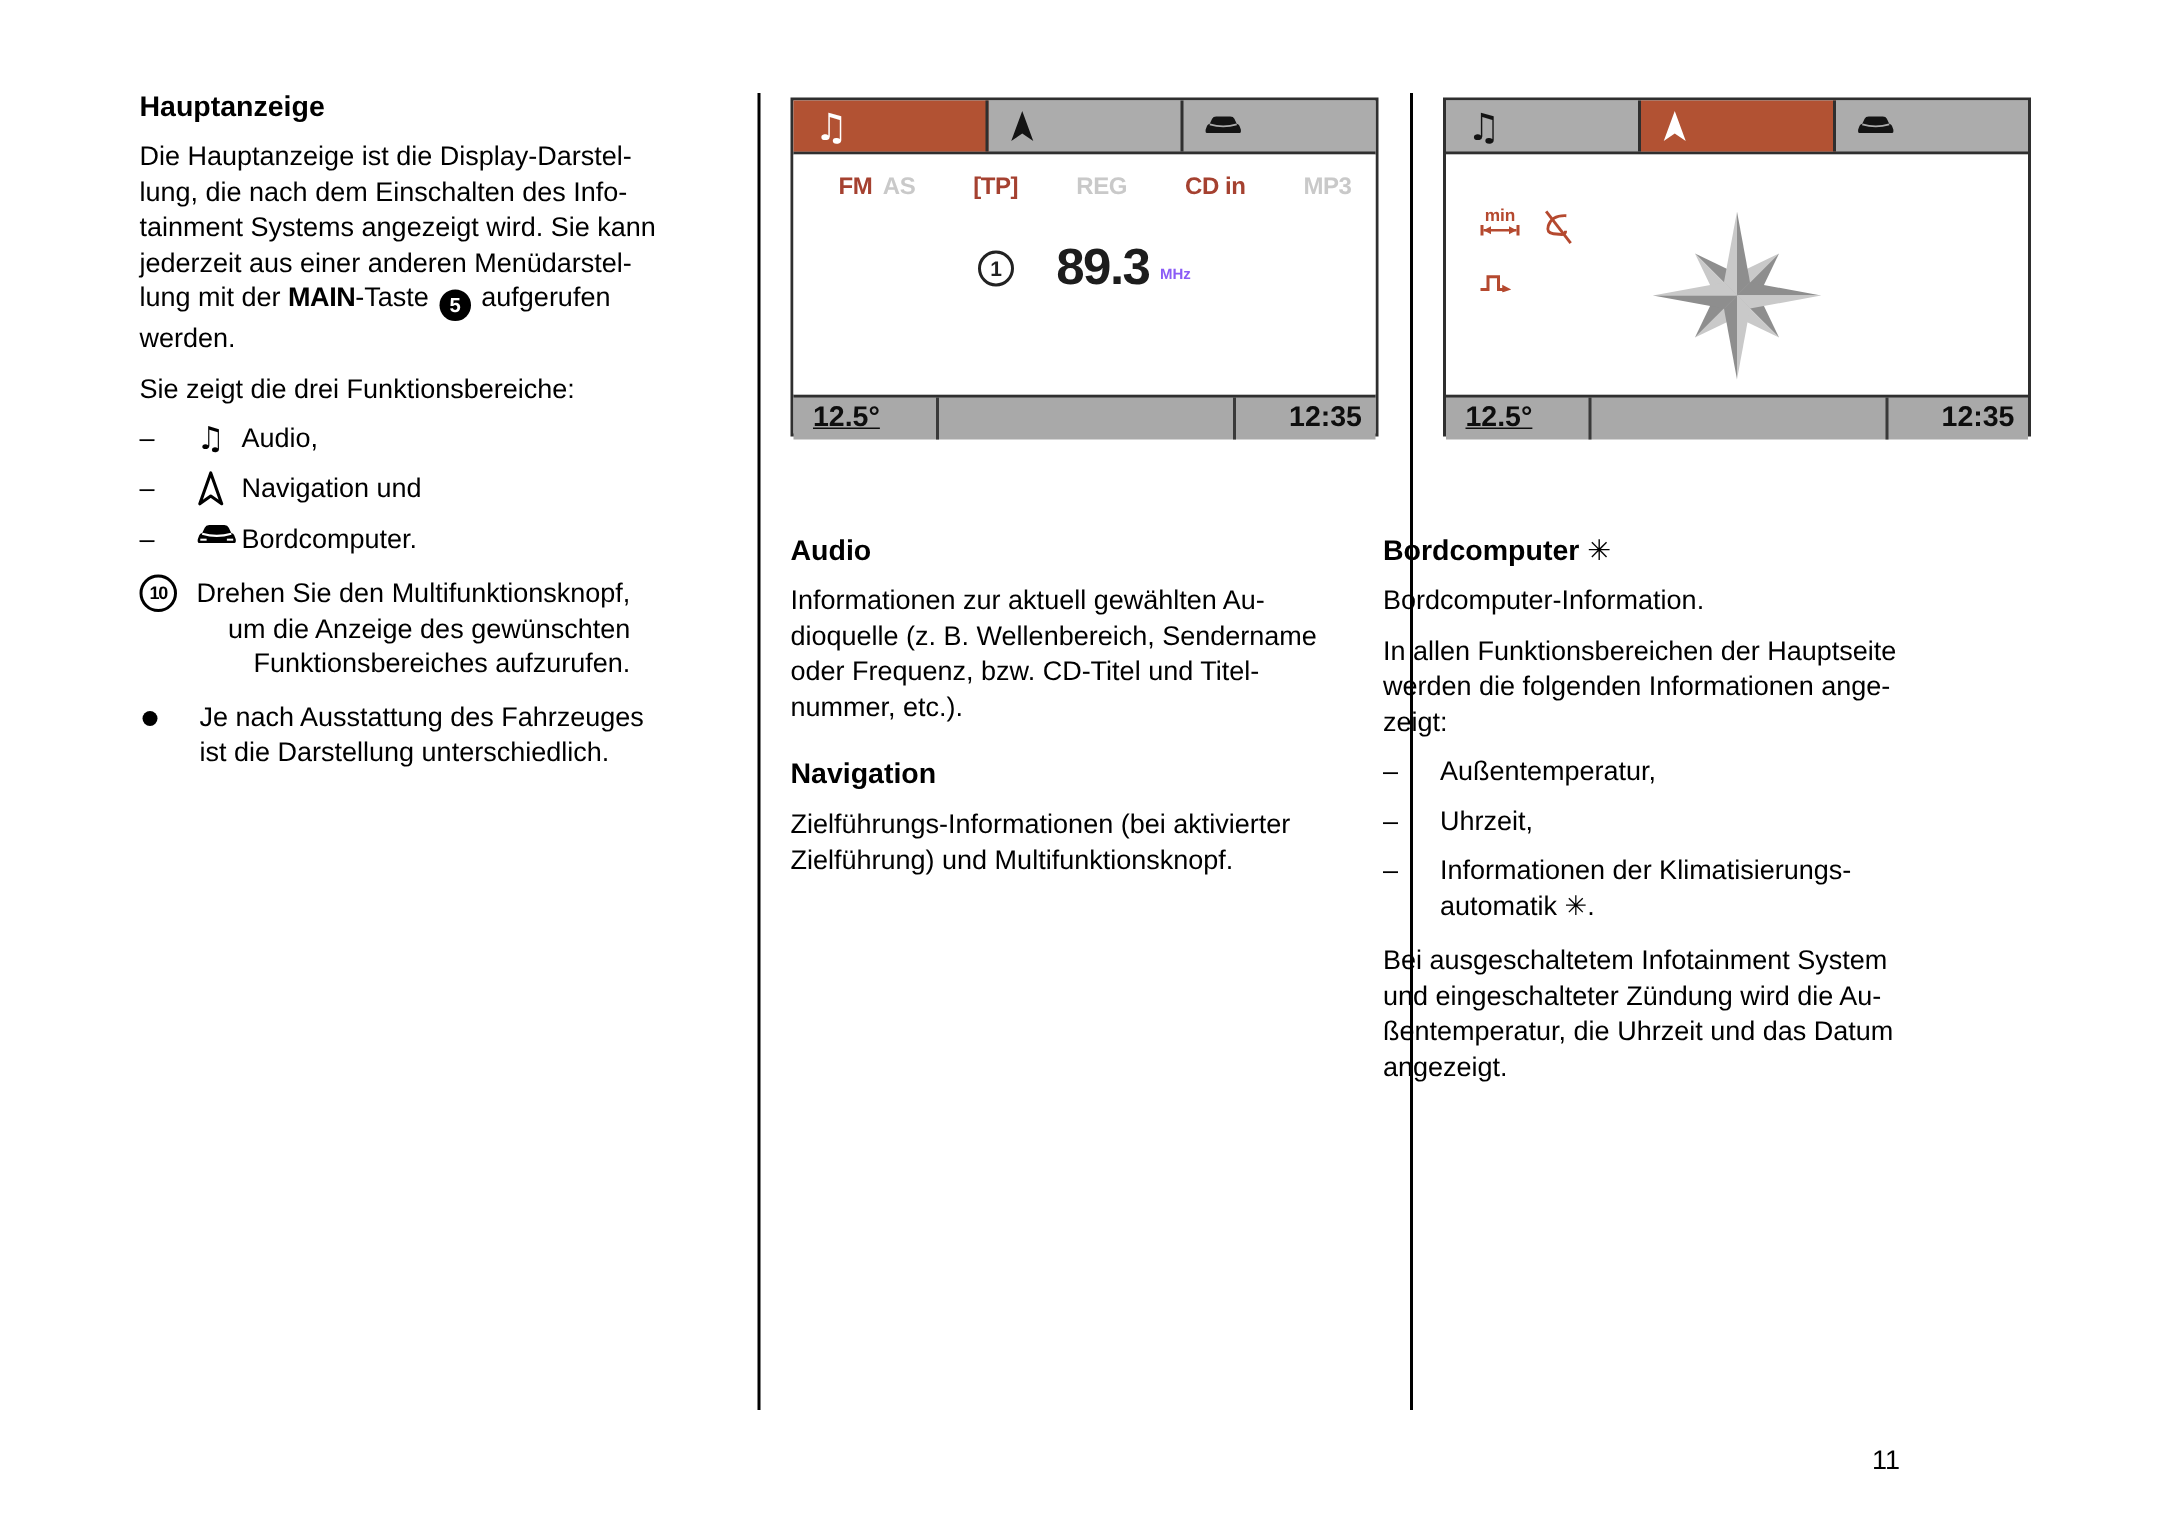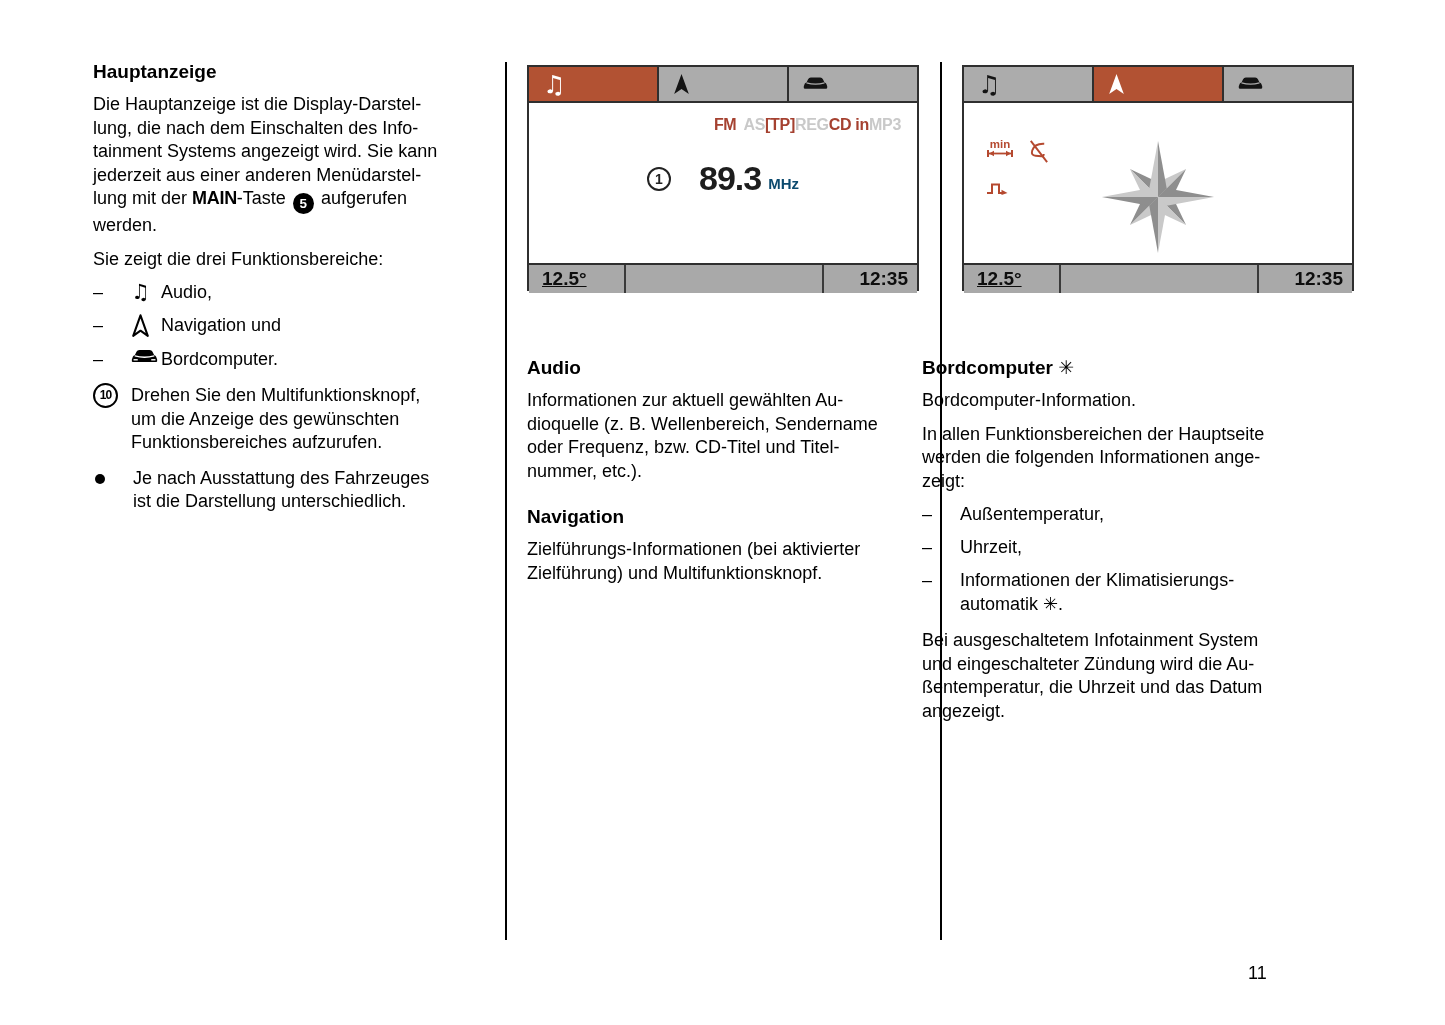--- a/index.html
+++ b/index.html
@@ -33,29 +33,29 @@
      border:2px solid #2f2f2f;background:#fff;}
   .d-mid{left:527px;} .d-right{left:962px;}
   .tabs{display:flex;height:34px;background:#acacac;border-bottom:2px solid #2f2f2f;}
   .tab{flex:1;display:flex;align-items:center;padding-left:14px;border-right:2px solid #2f2f2f;}
   .tab:last-child{border-right:none;}
   .tab .music-glyph{font-size:25px;color:#141414;}
   .tab.active{background:#b25233;}
   .tab.active .music-glyph{color:#fff;}
   .tab .nav-fill{fill:#141414;} .tab.active .nav-fill{fill:#fff;}
   .screen{position:relative;height:160px;background:#fff;}
-  .status-row{display:flex;justify-content:flex-end;padding:13px 16px 0 30px;
+  .status-row{display:flex;justify-content:space-between;padding:13px 16px 0 30px;
      font-size:16px;font-weight:bold;letter-spacing:-0.3px;}
   .s-on{color:#a54130;} .s-off{color:#c9c9c9;}
   .fm-as{display:flex;gap:7px;}
   .freq-row{display:flex;justify-content:center;align-items:center;margin-top:25px;}
   .circ-preset{box-sizing:border-box;width:24px;height:24px;border:2.2px solid #222;border-radius:50%;
      display:flex;align-items:center;justify-content:center;font-size:14px;font-weight:bold;color:#222;}
   .freq-val{font-size:34px;font-weight:bold;color:#1d1d1d;letter-spacing:-1px;margin-left:28px;}
-  .freq-unit{font-size:15px;font-weight:bold;color:#0c4a6e;margin-left:7px;margin-top:10px;}
+  .freq-unit{font-size:10px;font-weight:bold;color:#8b5cf6;margin-left:7px;margin-top:10px;}
   .bottom-bar{display:flex;height:28px;background:#a9a9a9;border-top:2px solid #2f2f2f;
      font-size:19px;font-weight:bold;color:#0e0e0e;}
   .bb-cell{display:flex;align-items:center;box-sizing:border-box;}
   .bb-temp{width:25%;border-right:2px solid #3a3a3a;padding-left:13px;text-decoration:underline;}
   .bb-mid{width:51%;border-right:2px solid #3a3a3a;}
   .bb-time{width:24%;justify-content:flex-end;padding-right:9px;}
   
   .nav-icons{position:absolute;left:22px;top:36px;}
   .min-icon{display:inline-block;color:#b5492f;font-size:11.5px;font-weight:bold;line-height:10px;text-align:center;}
   .mute-icon{vertical-align:top;margin-left:7px;}
@@ -103,21 +103,21 @@
         <svg width="27" height="18" viewBox="0 0 32 20">
           <path d="M2 16 Q0.6 16 1 13 L2.2 9.8 Q2.8 8.4 4.5 8 L6.5 3.8 Q7.4 1.8 10 1.8 L22 1.8 Q24.6 1.8 25.5 3.8 L27.5 8 Q29.2 8.4 29.8 9.8 L31 13 Q31.4 16 30 16 Z" fill="#000"></path>
           <path d="M4.5 8.6 Q16 12 27.5 8.6" fill="none" stroke="#fff" stroke-width="1.6"></path>
           <rect x="3" y="12.5" width="5" height="1.6" fill="#fff"></rect>
           <rect x="24" y="12.5" width="5" height="1.6" fill="#fff"></rect>
         </svg>
       </span>
       <span>Bordcomputer.</span>
     </div>
 
-    <div class="li" style="margin-top:13px;">
+    <div class="li" style="margin-top:13px;text-align:right;">
       <span class="circled-num">
           <span>10</span>
         </span>
       <div class="lines">Drehen Sie den Multifunktionsknopf,
 um die Anzeige des gewünschten
 Funktionsbereiches aufzurufen.</div>
     </div>
 
     <div class="li" style="margin-top:12px;">
       <span class="bullet-dot"></span>

